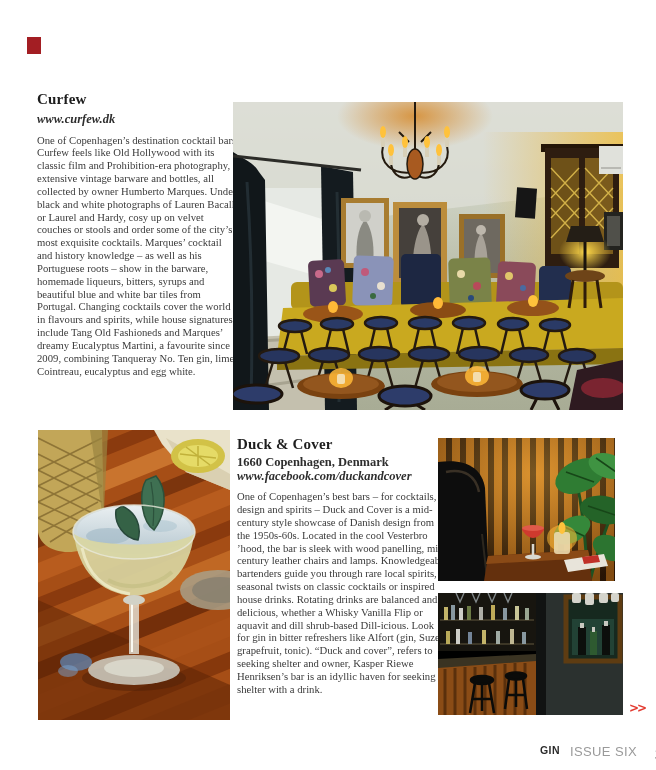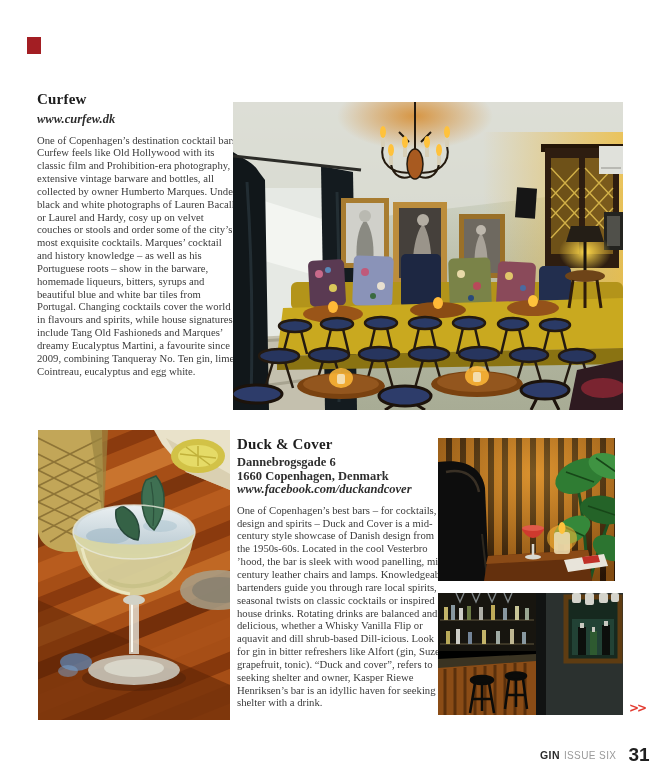--- a/index.html
+++ b/index.html
@@ -26,24 +26,24 @@
   .photo{overflow:hidden;display:block;}
   #photo-curfew{left:233px;top:102px;width:390px;height:308px;}
   #photo-cocktail{left:38px;top:430px;width:192px;height:290px;}
   #photo-lounge{left:438px;top:438px;width:177px;height:143px;}
   #photo-bar{left:438px;top:593px;width:185px;height:122px;}
   .photo svg{display:block;}
   
   .next-marker{left:629px;top:701px;color:#e2392f;font-family:"DejaVu Sans",sans-serif;
     font-weight:bold;font-size:12px;letter-spacing:-2px;}
   
-  .footer{left:540px;top:744px;width:96px;display:flex;align-items:center;
-    font-family:"Liberation Sans",sans-serif;white-space:nowrap;}
+  .footer{left:540px;top:744px;width:96px;display:flex;align-items:flex-start;
+    font-family:"Liberation Sans",sans-serif;white-space:nowrap;gap:6px;}
   .footer .mag{font-weight:bold;font-size:10.5px;color:#2b2b2b;letter-spacing:.4px;}
-  .footer .issue{font-size:10px;color:#9a9a9a;letter-spacing:.4px;margin-left:4px;}
+  .footer .issue{font-size:13px;color:#9a9a9a;letter-spacing:.4px;margin-left:4px;}
   .footer .pageno{font-weight:bold;font-size:19px;color:#1f1f1f;margin-left:12px;}
 </style>
 </head>
 <body>
 
 <div class="abs corner-mark"></div>
 
 <section class="abs" id="curfew-col">
   <h1 class="entry-title">Curfew</h1>
   <div class="addr curfew-addr">
@@ -219,21 +219,20 @@
       <path d="M160,303 L152,308 M184,303 L192,308 M304,296 L298,308 M320,296 L326,308" fill="none"></path>
     </g>
     <polygon points="344,268 390,258 390,308 336,308" fill="#2e1a20"></polygon>
     <ellipse cx="370" cy="286" rx="22" ry="10" fill="#7a2430"></ellipse>
   </svg>
 </div>
 
 <section class="abs" id="dc-col">
   <h1 class="entry-title">Duck &amp; Cover</h1>
   <div class="addr dc-addr">
-    <span class="line">Dannebrogsgade 6</span>
     <span class="line">1660 Copenhagen, Denmark</span>
     <span class="line url">www.facebook.com/duckandcover</span>
   </div>
   <p class="body-text">One of Copenhagen’s best bars – for cocktails, design and spirits – Duck and Cover is a mid-century style showcase of Danish design from the 1950s-60s. Located in the cool Vesterbro ’hood, the bar is sleek with wood panelling, mid-century leather chairs and lamps. Knowledgeable bartenders guide you through rare local spirits, seasonal twists on classic cocktails or inspired house drinks. Rotating drinks are balanced and delicious, whether a Whisky Vanilla Flip or aquavit and dill shrub-based Dill-icious. Look for gin in bitter refreshers like Alfort (gin, Suze, grapefruit, tonic). “Duck and cover”, refers to seeking shelter and owner, Kasper Riewe Henriksen’s bar is an idyllic haven for seeking shelter with a drink.</p>
 </section>
 
 <div class="abs photo" id="photo-cocktail">
   <svg width="192" height="290" viewBox="0 0 192 290">
     <defs>
       <linearGradient id="foamGrad" x1="0" y1="0" x2="0" y2="1">

